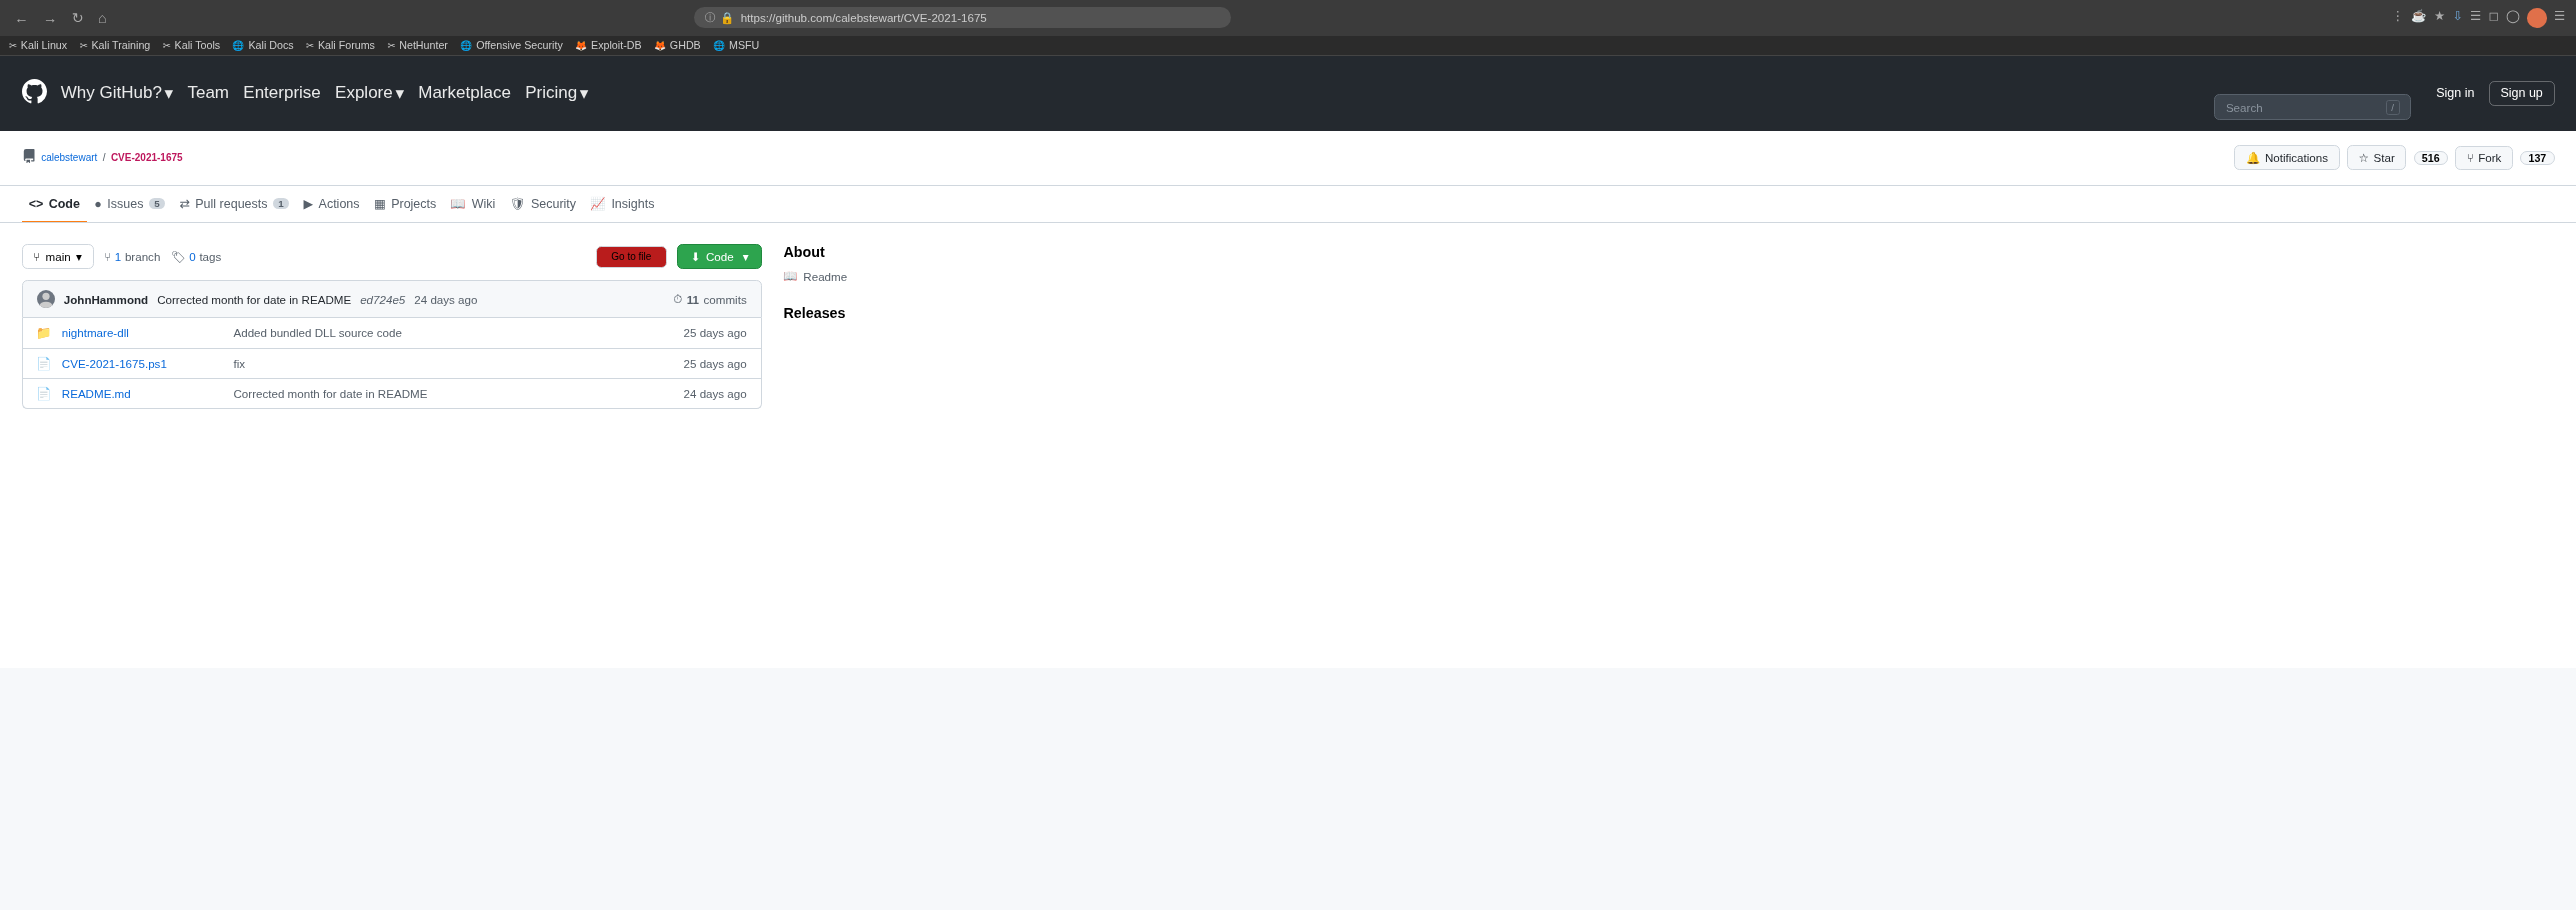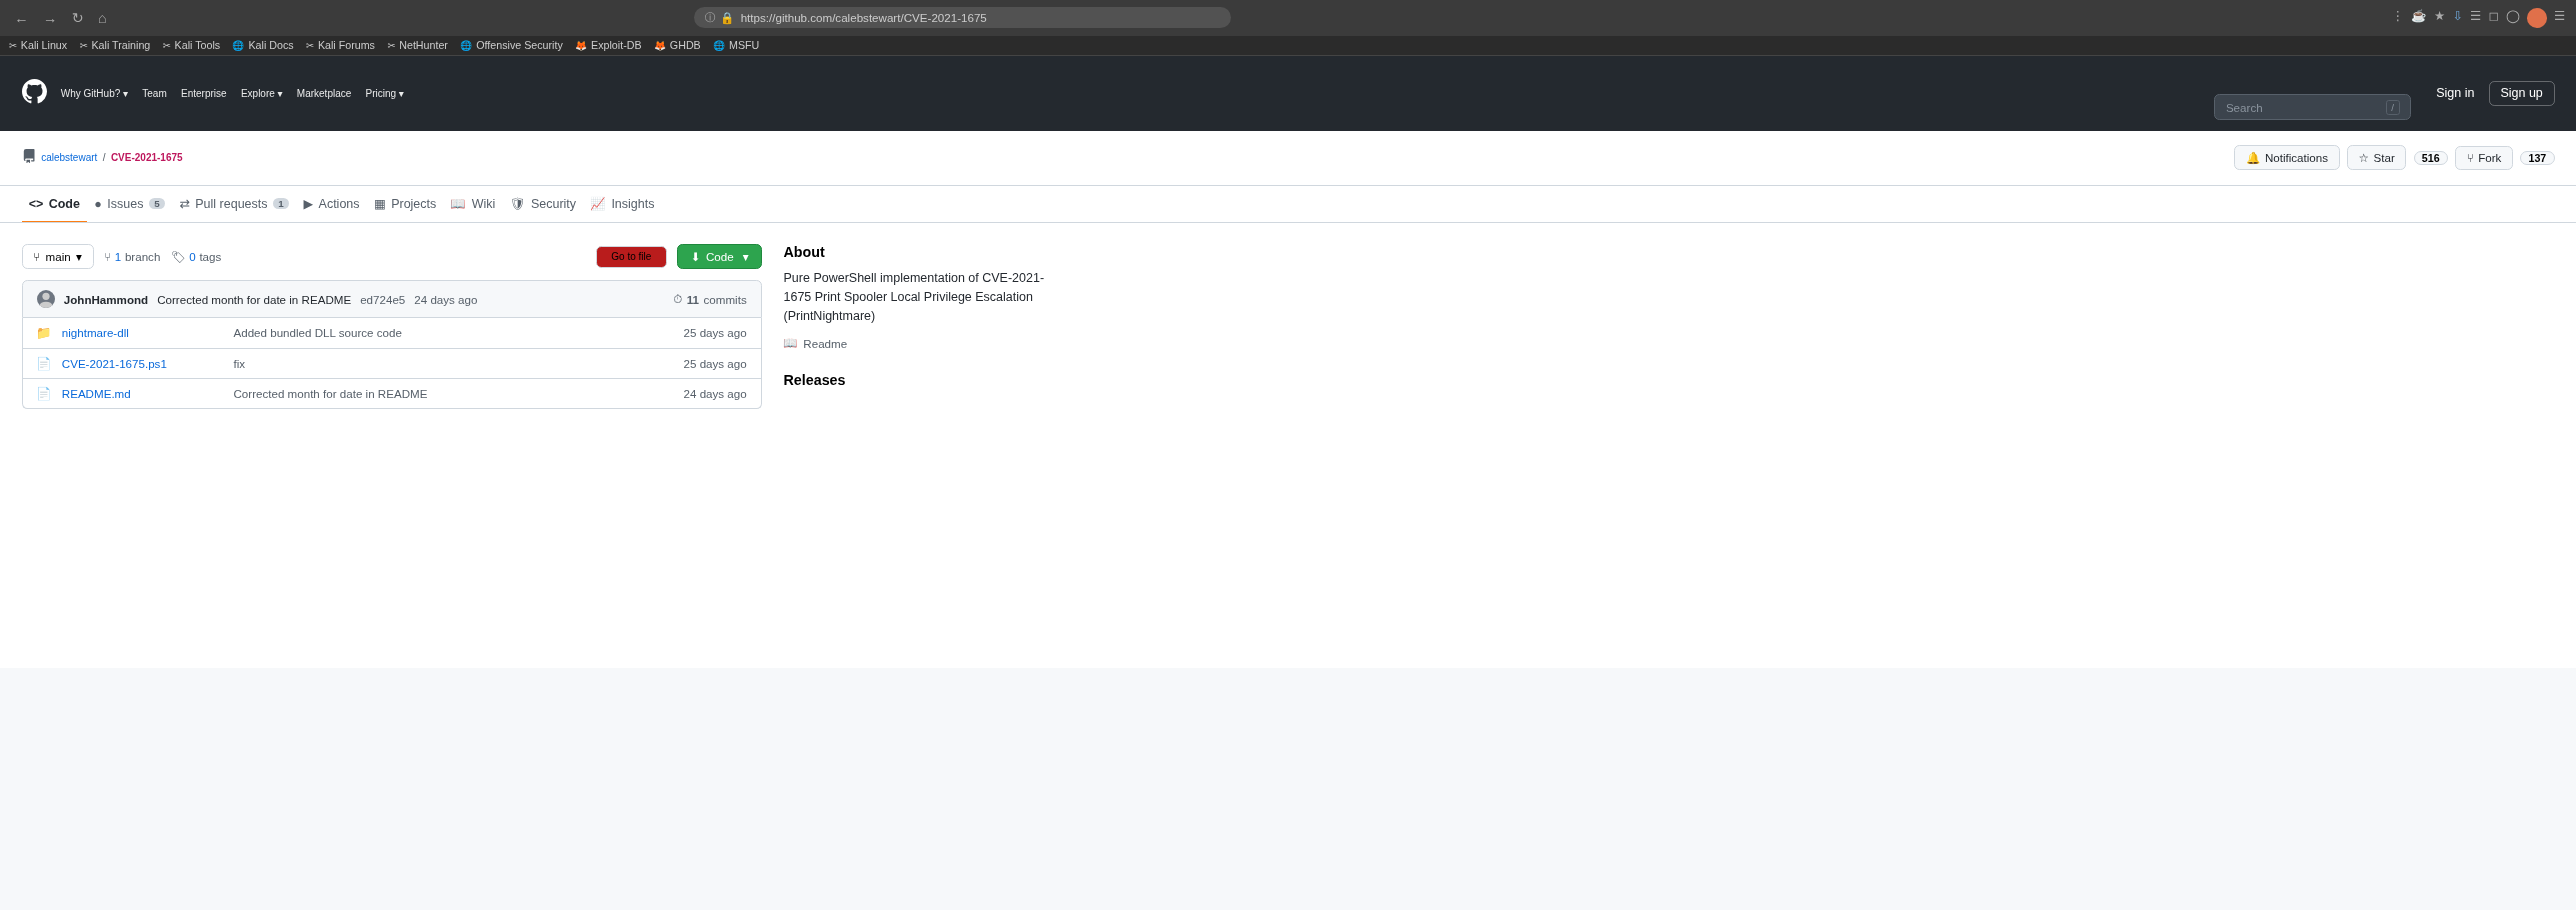--- a/index.html
+++ b/index.html
@@ -65,21 +65,21 @@
       align-items: center;
       gap: 14.3px;
     }
     .gh-logo {
       color: white;
       font-size: 25px;
       line-height: 1;
     }
     .gh-nav-link {
       color: #fff;
-      font-size: 10px;
+      font-size: 17px;
       cursor: pointer;
       display: flex;
       align-items: center;
       gap: 2.7px;
       opacity: 0.9;
     }
     .gh-search-box {
       margin-left: auto;
       background: #3c444d;
       border: 0.9px solid #57606a;
@@ -270,21 +270,21 @@
     .avatar {
       width: 18px; height: 18px;
       border-radius: 50%;
       background: #6e7681;
       overflow: hidden;
       display: flex; align-items: center; justify-content: center;
       color: #fff; font-size: 9px;
     }
     .commit-author { font-weight: 600; color: #24292f; }
     .commit-msg { color: #24292f; }
-    .commit-sha { color: #57606a; }
+    .commit-sha { color: #57606a; font-style: italic; }
     .commit-time { color: #57606a; }
     .commit-count {
       margin-left: auto;
       display: flex;
       align-items: center;
       gap: 4.5px;
       color: #57606a;
       font-size: 11.6px;
     }
 
@@ -551,21 +551,20 @@
           <span class="file-name">README.md</span>
           <span class="file-msg">Corrected month for date in README</span>
           <span class="file-time">24 days ago</span>
         </div>
       </div>
     </div>
 
     <div class="sidebar">
       <div class="about-section">
         <div class="about-title">About</div>
-        <div class="about-desc">Pure PowerShell implementation of CVE-2021-1675 Print Spooler Local Privilege Escalation (PrintNightmare)</div>
         <div class="about-link">
           <span>📖</span>
           <span>Readme</span>
         </div>
       </div>
       <div class="releases-title">Releases</div>
     </div>
 
   </div>
 </div>

